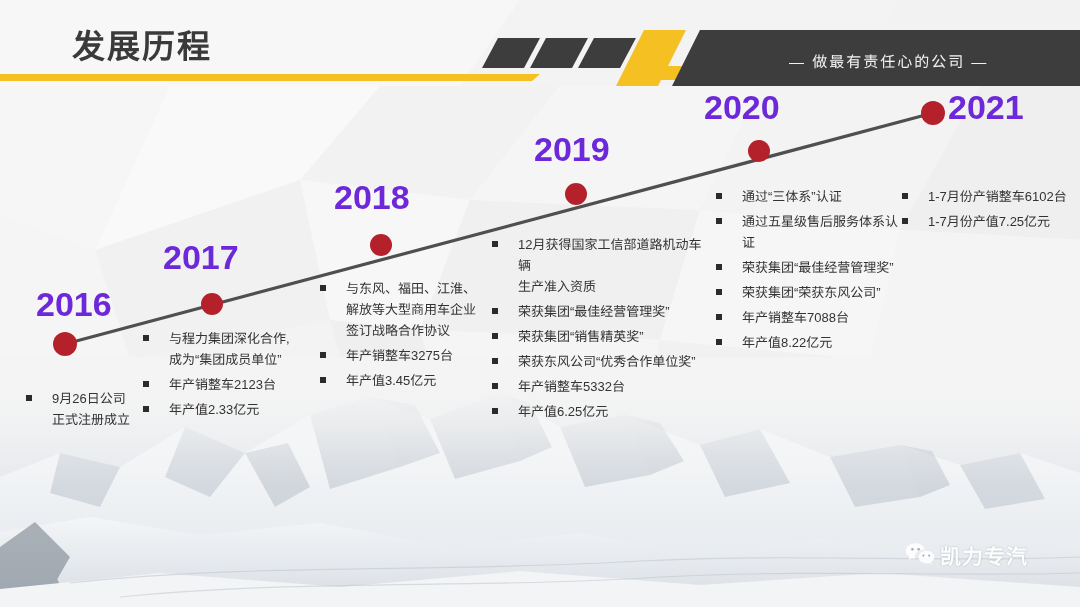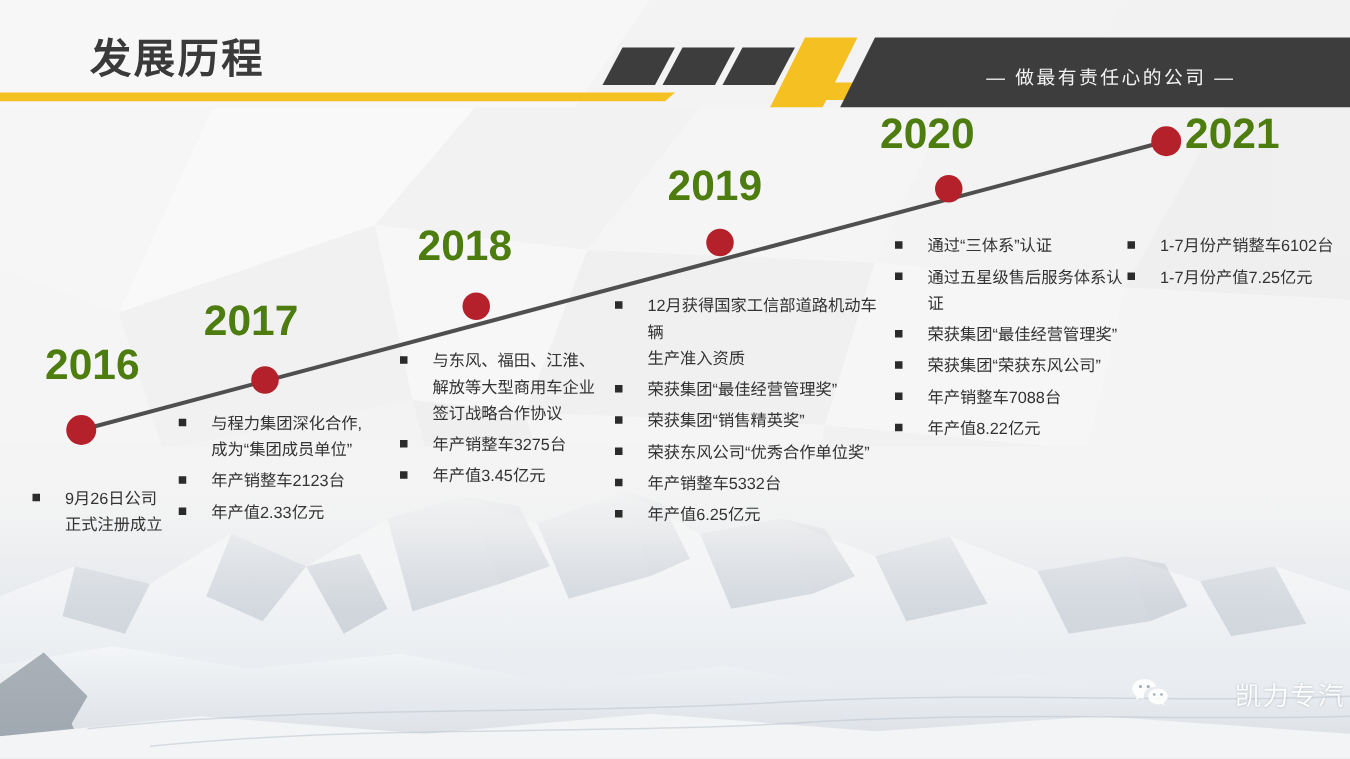--- a/index.html
+++ b/index.html
@@ -89,21 +89,21 @@
     left: 0; top: 80px;
     width: 1080px;
     height: 300px;
     overflow: visible;
   }
 
   .year {
     position: absolute;
     font-size: 34px;
     font-weight: bold;
-    color: #4d7c0f;
+    color: #6d28d9;
     letter-spacing: 0px;
     white-space: nowrap;
     line-height: 38px;
   }
 
   
   .col {
     position: absolute;
     color: #333333;
     font-size: 13px;
@@ -134,26 +134,25 @@
     position: absolute;
     left: 905px;
     top: 540px;
     display: flex;
     align-items: center;
     gap: 5px;
     opacity: 0.92;
   }
   .wm-text {
     font-size: 21px;
-    font-weight: normal;
+    font-weight: bold;
     color: #ffffff;
     text-shadow: 0 0 2px rgba(120,130,140,0.55);
     letter-spacing: 1px;
     white-space: nowrap;
-    margin-left: 48px;
   }
 </style>
 </head>
 <body>
 
 <div id="slide">
 
   <svg class="bg-poly" viewBox="0 0 1080 607" preserveAspectRatio="none">
     <rect x="0" y="0" width="1080" height="607" fill="#F4F4F4"></rect>
     <g opacity="0.85">
@@ -259,21 +258,21 @@
   <svg class="timeline-svg" viewBox="0 0 1080 300" preserveAspectRatio="none">
     <line x1="65" y1="264" x2="933" y2="33" stroke="#4F4F4F" stroke-width="3.2" stroke-linecap="round"></line>
     <circle cx="65" cy="264" r="12" fill="#B4212B"></circle>
     <circle cx="212" cy="224" r="11" fill="#B4212B"></circle>
     <circle cx="381" cy="165" r="11" fill="#B4212B"></circle>
     <circle cx="576" cy="114" r="11" fill="#B4212B"></circle>
     <circle cx="759" cy="71" r="11" fill="#B4212B"></circle>
     <circle cx="933" cy="33" r="12" fill="#B4212B"></circle>
   </svg>
 
-  <div class="year" style="left:36px;  top:273px;">2016</div>
+  <div class="year" style="left:36px;  top:285px;">2016</div>
   <div class="year" style="left:163px; top:238px;">2017</div>
   <div class="year" style="left:334px; top:178px;">2018</div>
   <div class="year" style="left:534px; top:130px;">2019</div>
   <div class="year" style="left:704px; top:88px;">2020</div>
   <div class="year" style="left:948px; top:88px;">2021</div>
 
   <div class="col" style="left:26px; top:388px; width:120px;">
     <span class="bullet-row">
       <span class="bullet-text">9月26日公司
 正式注册成立</span>

